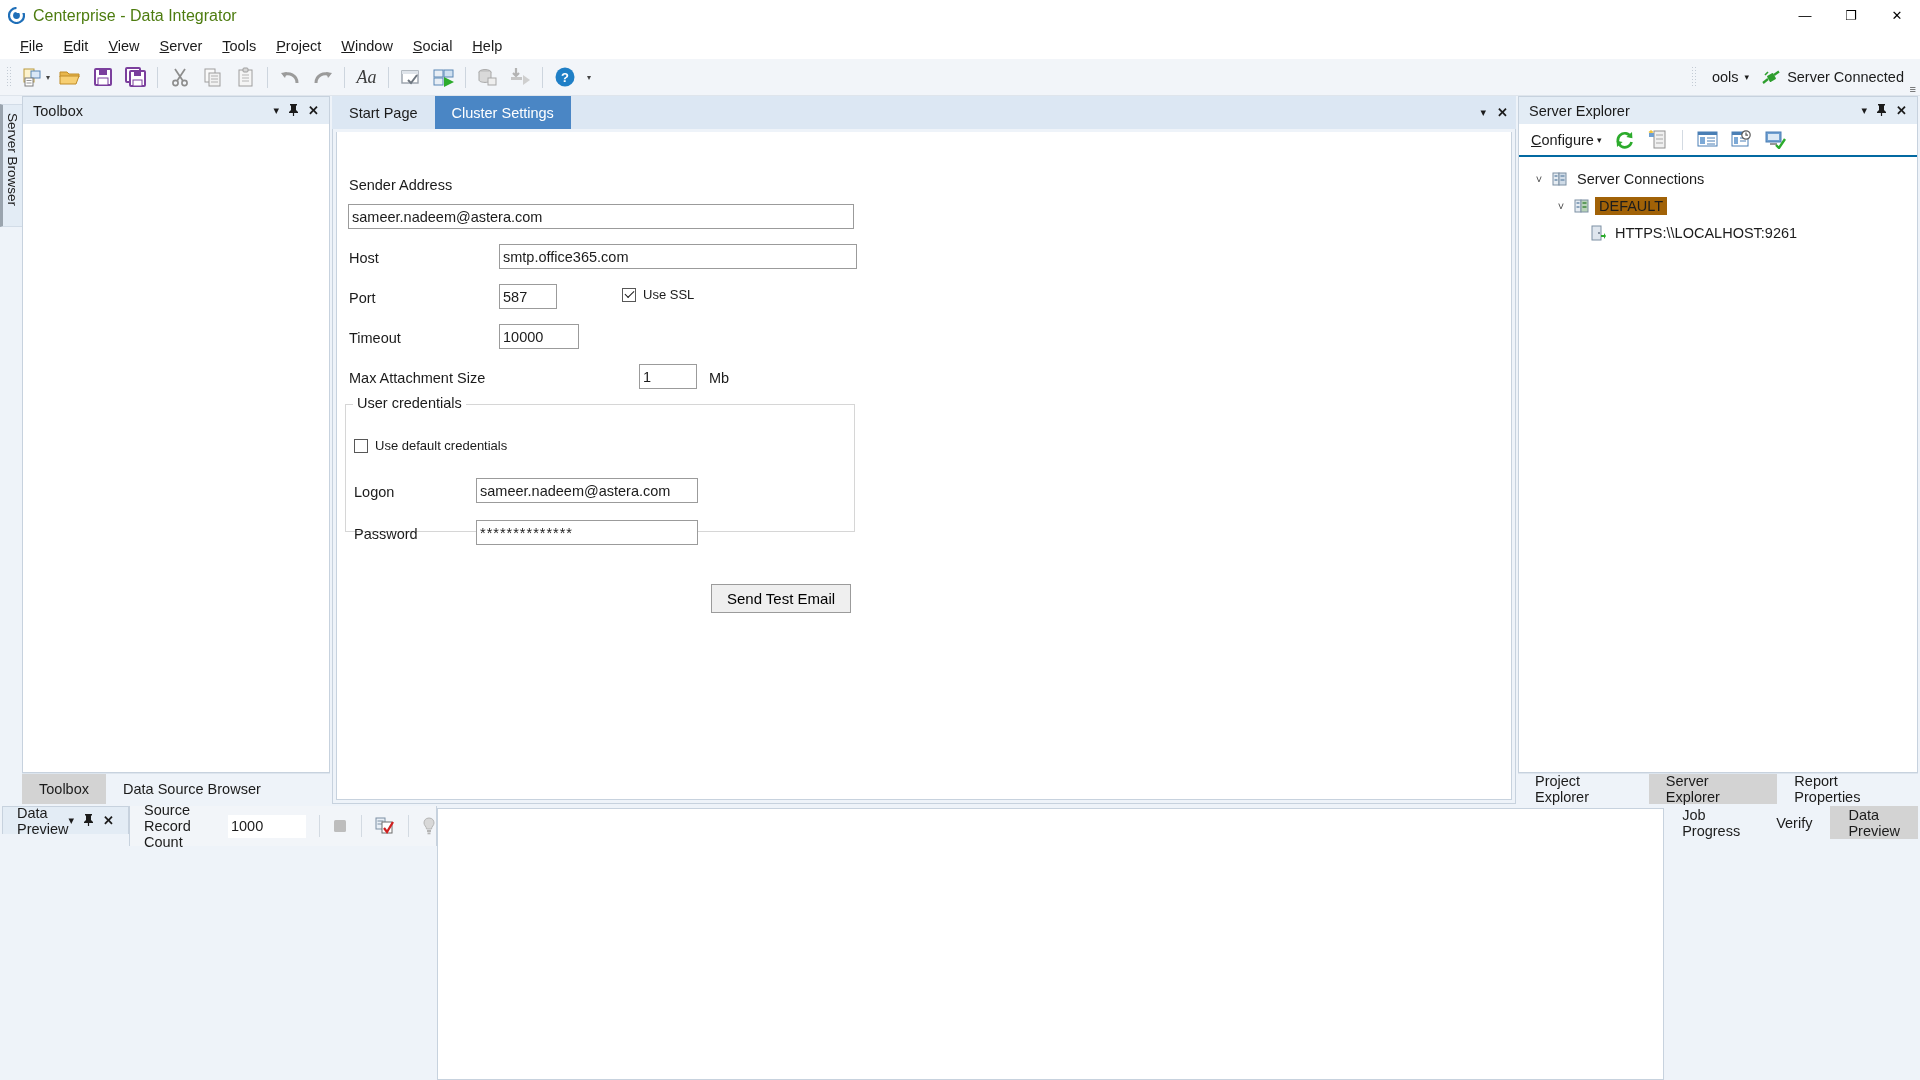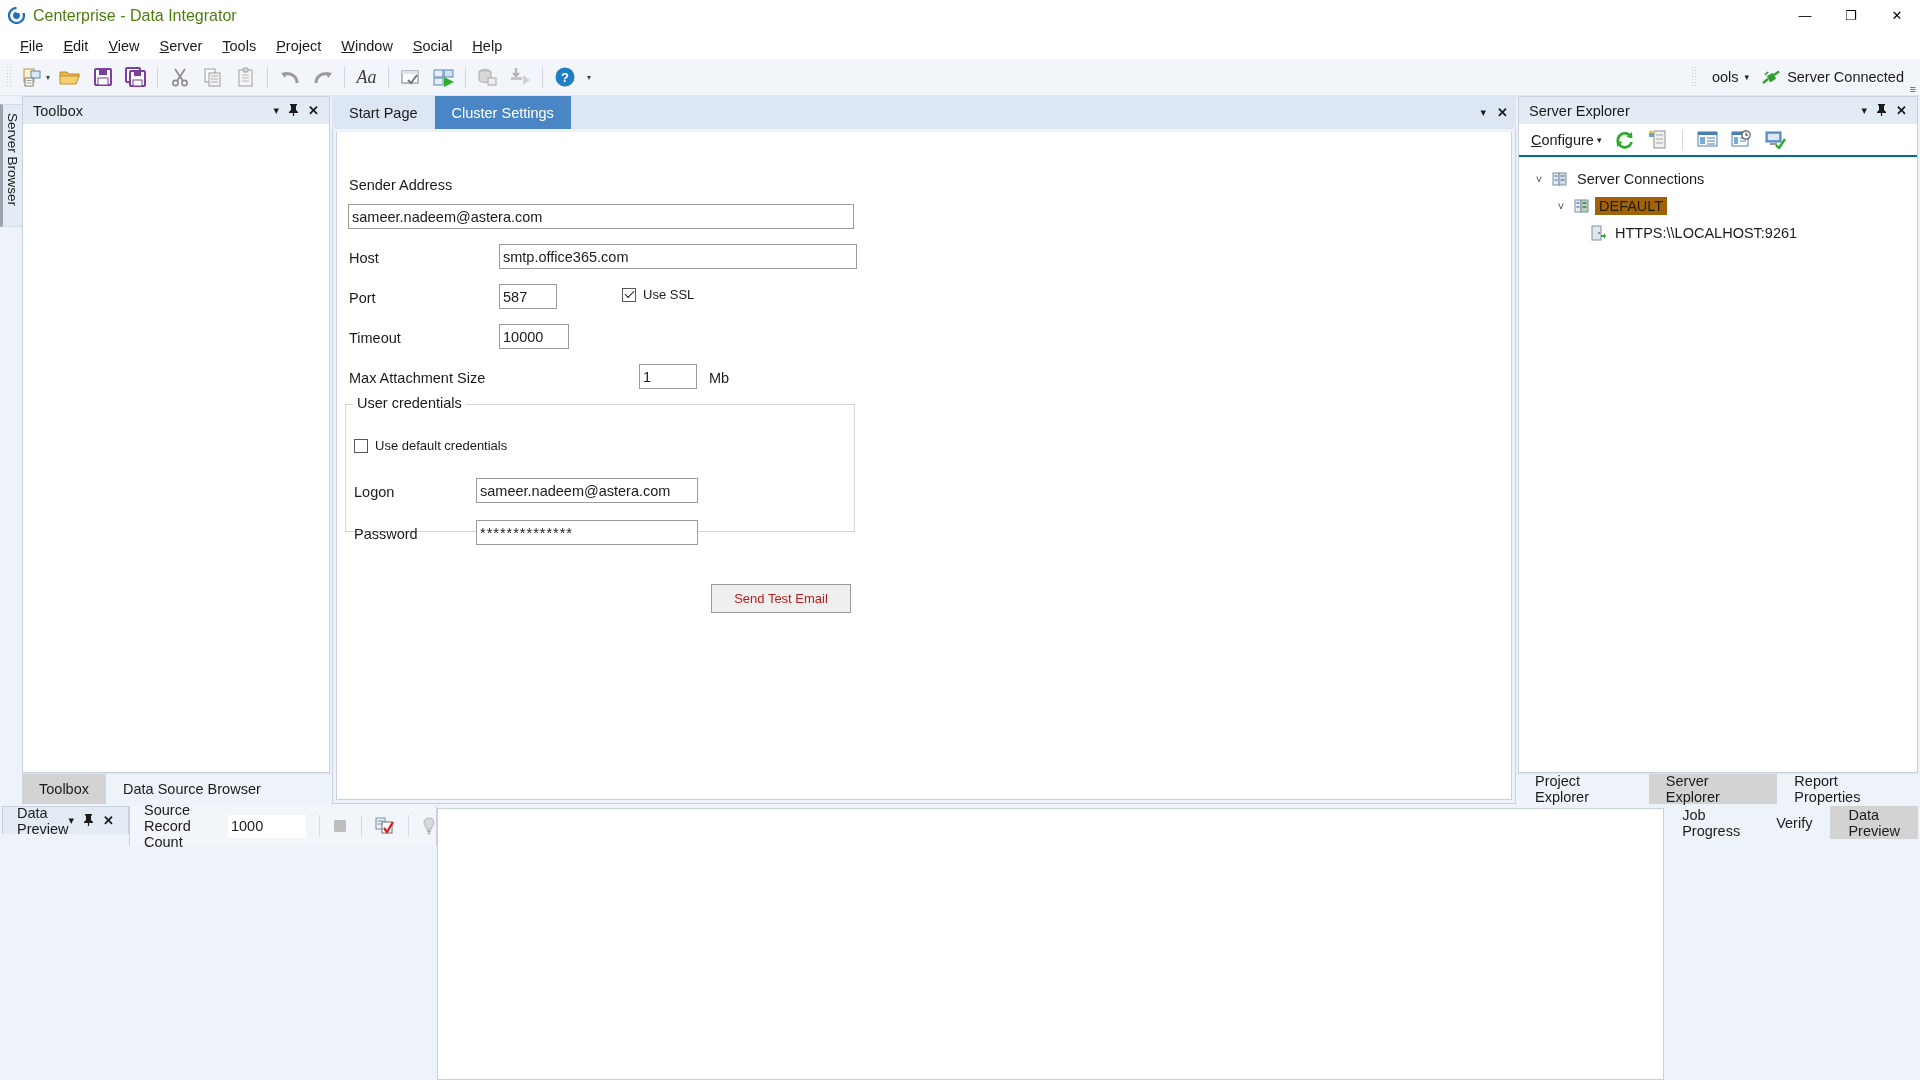--- a/index.html
+++ b/index.html
@@ -239,22 +239,22 @@
     padding: 0 4px;
     font-size: 14.5px;
     color: #1b1b1b;
     top: -10px; left: 7px;
   }
   .btn {
     position: absolute;
     background: #efefef;
     border: 1px solid #9b9b9b;
     font-family: "Liberation Sans", sans-serif;
-    font-size: 13px;
-    color: #b91c1c;
+    font-size: 15px;
+    color: #000000;
     display: flex; align-items: center; justify-content: center;
     cursor: default;
   }
   .se-toolbar {
     height: 33px;
     display: flex; align-items: center;
     background: #ffffff;
     padding-left: 9px;
     gap: 6px;
     border-bottom: 2px solid #0369a1;
@@ -566,21 +566,21 @@
           <input class="tbox" style="left: 162px; top: 112px; width: 358px;" value="smtp.office365.com">
 
           <div class="lbl" style="left:12px; top:158px;">Port</div>
           <input class="tbox" style="left: 162px; top: 152px; width: 58px;" value="587">
           <div class="chk-wrap" style="left:285px; top:155px;">
             <span class="chk checked"></span>
             <span class="chk-label">Use SSL</span>
           </div>
 
           <div class="lbl" style="left:12px; top:198px;">Timeout</div>
-          <input class="tbox" style="left: 162px; top: 192px; width: 70px;" value="10000">
+          <input class="tbox" style="left: 162px; top: 192px; width: 80px;" value="10000">
 
           <div class="lbl" style="left:12px; top:238px;">Max Attachment Size</div>
           <input class="tbox" style="left: 302px; top: 232px; width: 58px;" value="1">
           <div class="lbl" style="left:372px; top:238px;">Mb</div>
 
           <div class="groupbox" style="left:8px; top:272px; width:510px; height:128px;">
             <div class="groupbox-title">User credentials</div>
           </div>
           <div class="chk-wrap" style="left:17px; top:306px;">
             <span class="chk"></span>

